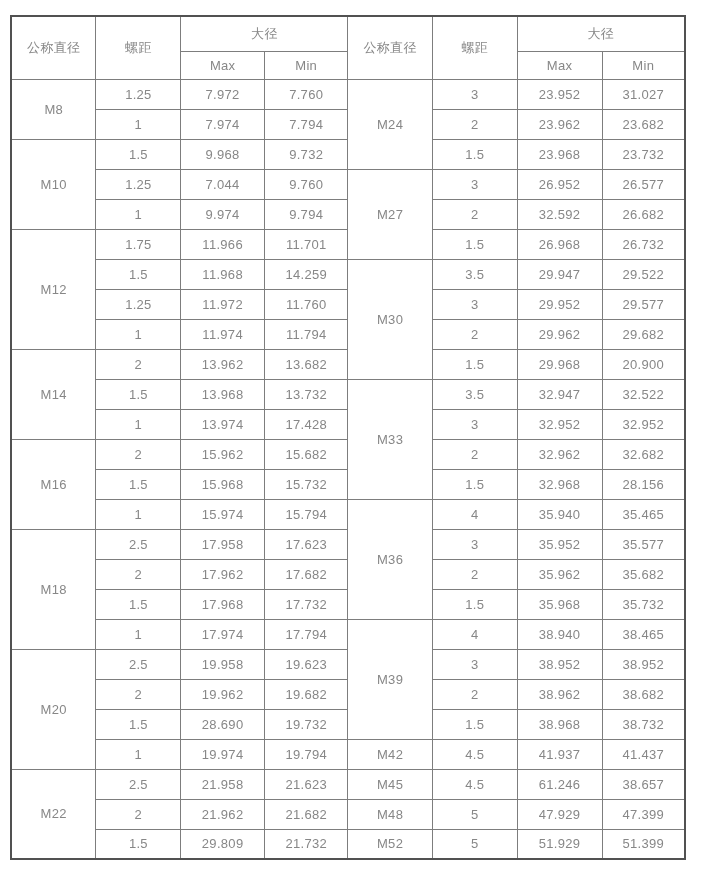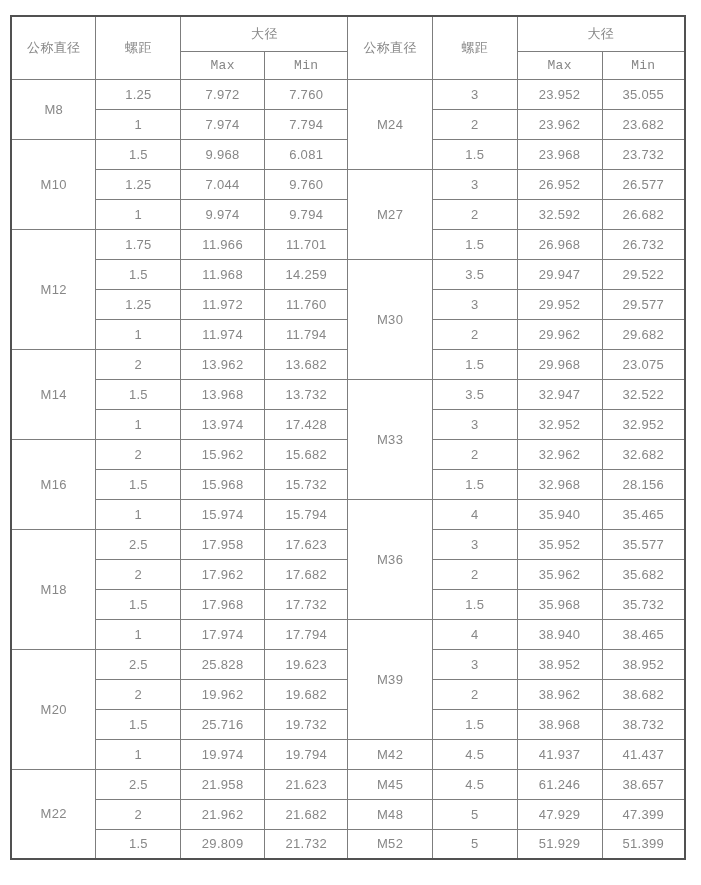--- a/index.html
+++ b/index.html
@@ -27,21 +27,21 @@
     border: 1px solid var(--inner-border, #7d7d7d);
     text-align: center;
     vertical-align: middle;
     font-weight: normal;
     font-size: 13px;
     letter-spacing: 0.3px;
     overflow: hidden;
     white-space: nowrap;
   }
   thead tr.hdr-top th { height: 35px; }
-  thead tr.hdr-sub th { height: 28px; font-family: Liberation Mono, monospace; }
+  thead tr.hdr-sub th { height: 28px; }
   tbody td { height: 30px; }
 </style>
 </head>
 <body style="background: rgb(255, 255, 255);">
 
 <div class="page">
   <table class="spec">
     <colgroup>
       <col style="width:12.6%">
         <col style="width:12.6%">
@@ -70,35 +70,35 @@
     </thead>
     <tbody>
         <tr>
           <td rowspan="2">M8</td>
           <td>1.25</td>
           <td>7.972</td>
           <td>7.760</td>
           <td rowspan="3">M24</td>
           <td>3</td>
           <td>23.952</td>
-          <td>35.055</td>
+          <td>31.027</td>
         </tr>
         <tr>
           <td>1</td>
           <td>7.974</td>
           <td>7.794</td>
           <td>2</td>
           <td>23.962</td>
           <td>23.682</td>
         </tr>
         <tr>
           <td rowspan="3">M10</td>
           <td>1.5</td>
           <td>9.968</td>
-          <td>6.081</td>
+          <td>9.732</td>
           <td>1.5</td>
           <td>23.968</td>
           <td>23.732</td>
         </tr>
         <tr>
           <td>1.25</td>
           <td>7.044</td>
           <td>9.760</td>
           <td rowspan="3">M27</td>
           <td>3</td>
@@ -147,21 +147,21 @@
           <td>29.962</td>
           <td>29.682</td>
         </tr>
         <tr>
           <td rowspan="3">M14</td>
           <td>2</td>
           <td>13.962</td>
           <td>13.682</td>
           <td>1.5</td>
           <td>29.968</td>
-          <td>23.075</td>
+          <td>20.900</td>
         </tr>
         <tr>
           <td>1.5</td>
           <td>13.968</td>
           <td>13.732</td>
           <td rowspan="4">M33</td>
           <td>3.5</td>
           <td>32.947</td>
           <td>32.522</td>
         </tr>
@@ -229,37 +229,37 @@
           <td>17.974</td>
           <td>17.794</td>
           <td rowspan="4">M39</td>
           <td>4</td>
           <td>38.940</td>
           <td>38.465</td>
         </tr>
         <tr>
           <td rowspan="4">M20</td>
           <td>2.5</td>
-          <td>25.828</td>
+          <td>19.958</td>
           <td>19.623</td>
           <td>3</td>
           <td>38.952</td>
           <td>38.952</td>
         </tr>
         <tr>
           <td>2</td>
           <td>19.962</td>
           <td>19.682</td>
           <td>2</td>
           <td>38.962</td>
           <td>38.682</td>
         </tr>
         <tr>
           <td>1.5</td>
-          <td>25.716</td>
+          <td>28.690</td>
           <td>19.732</td>
           <td>1.5</td>
           <td>38.968</td>
           <td>38.732</td>
         </tr>
         <tr>
           <td>1</td>
           <td>19.974</td>
           <td>19.794</td>
           <td>M42</td>

